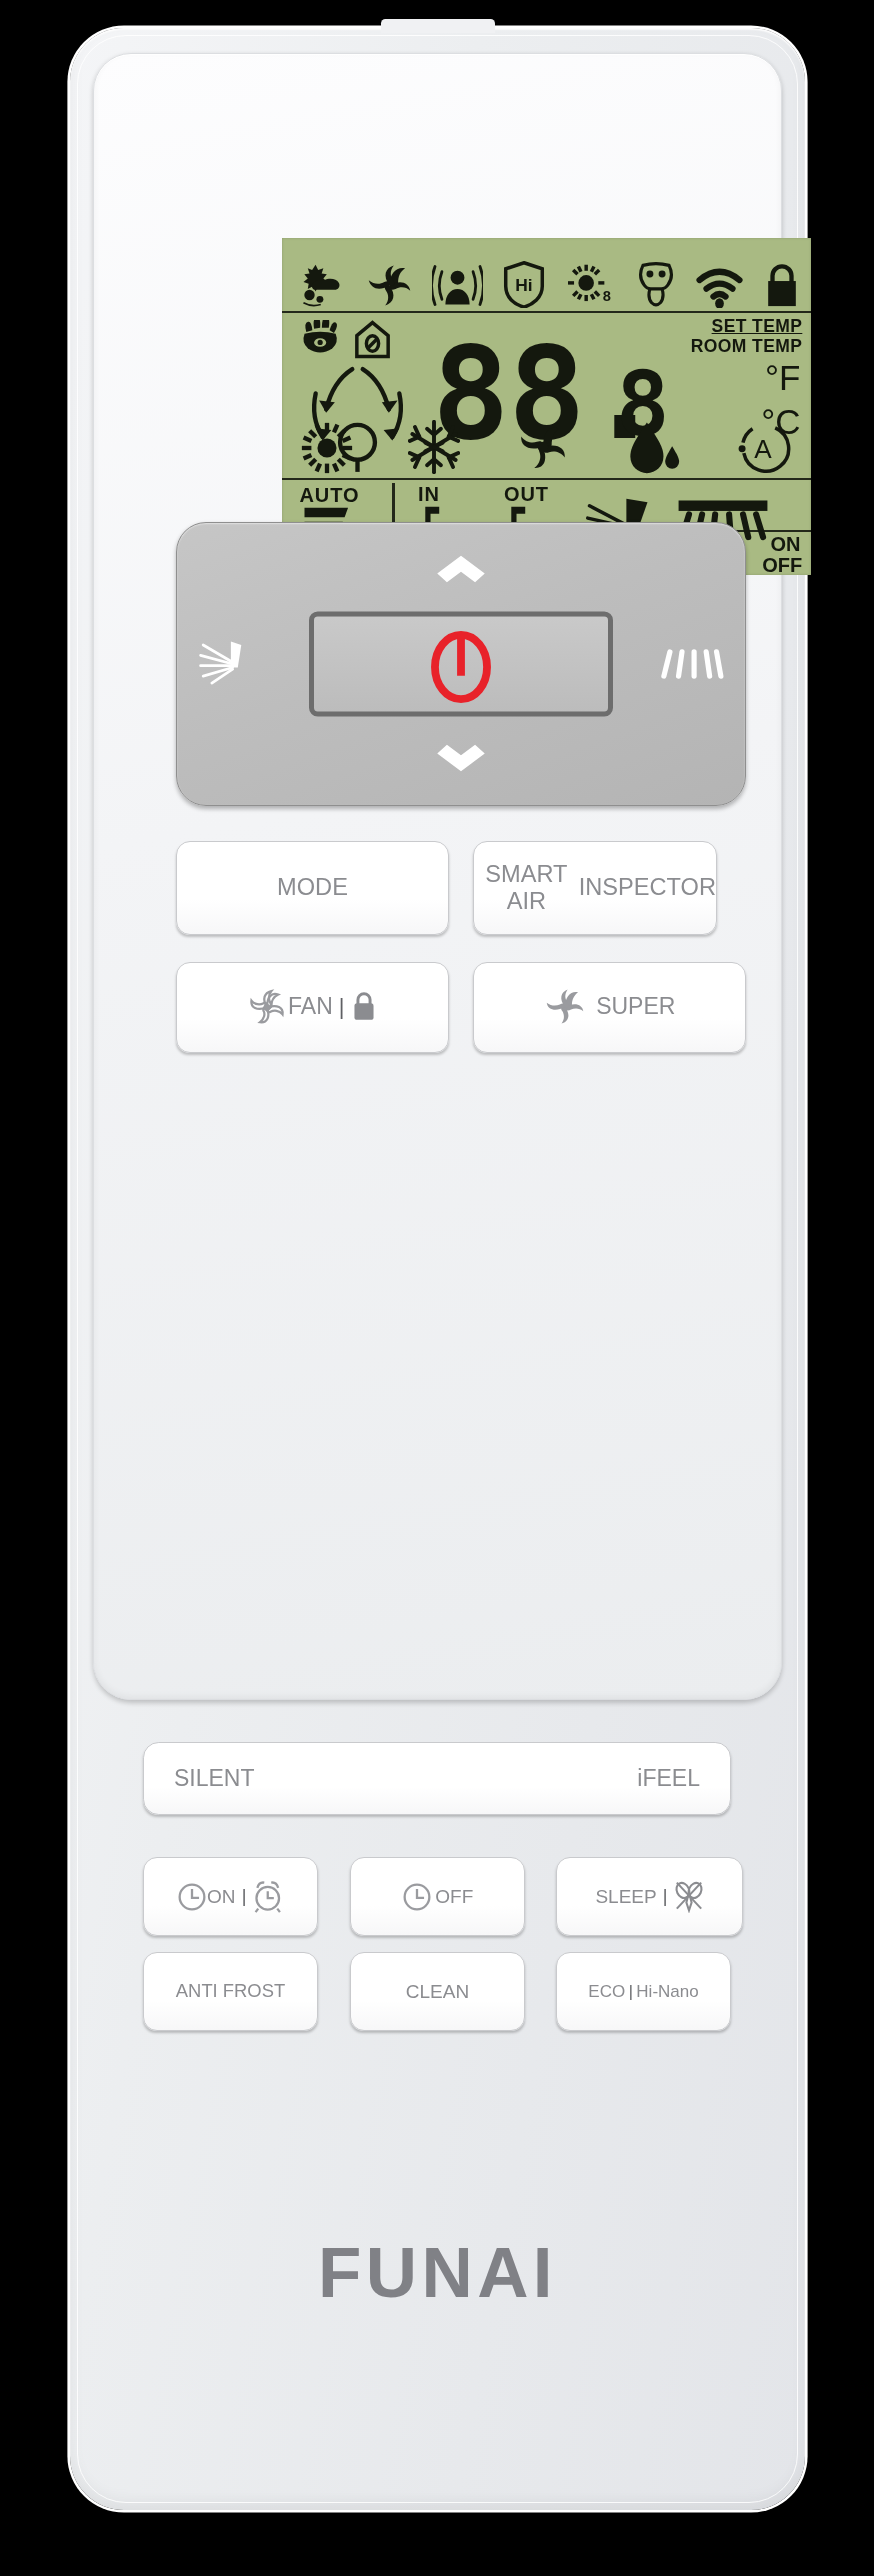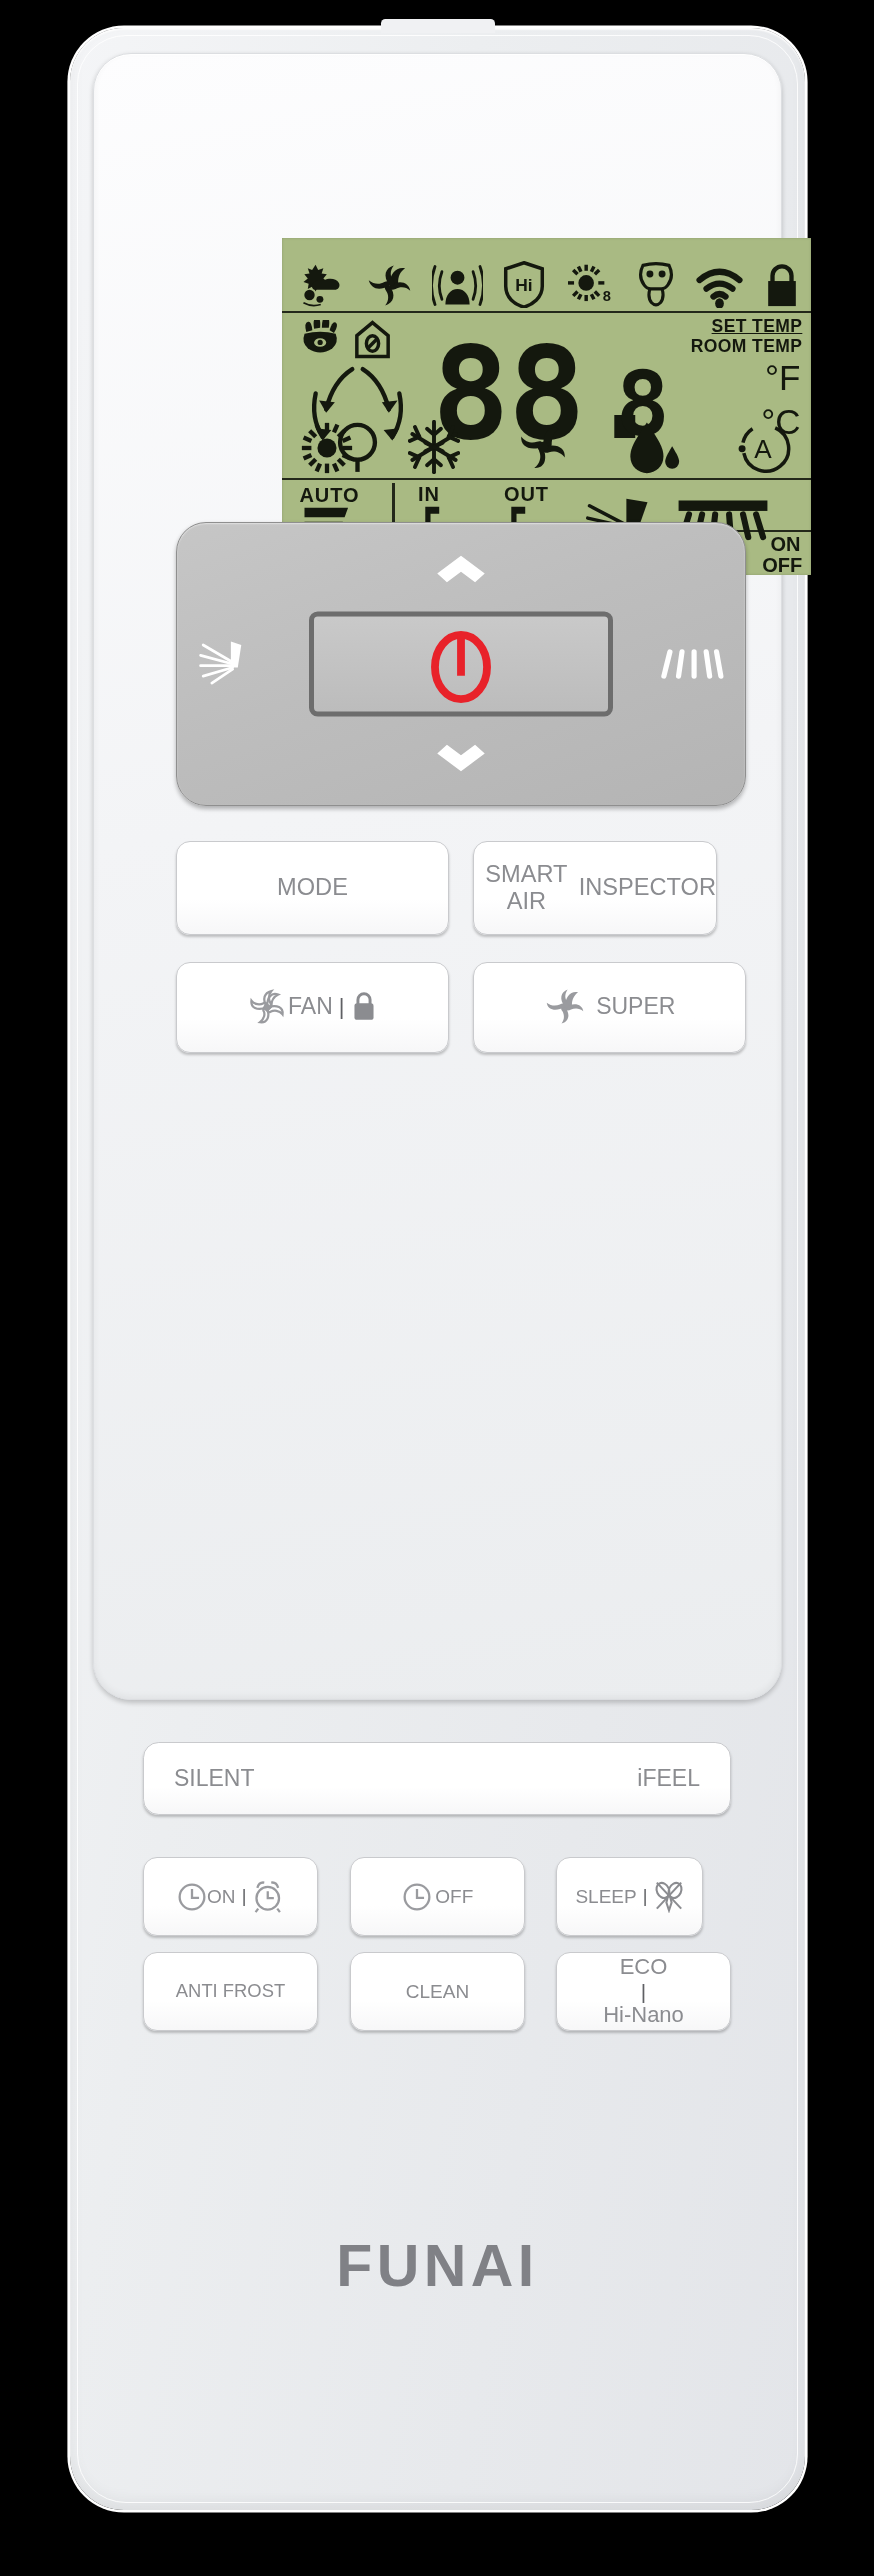--- a/index.html
+++ b/index.html
@@ -138,21 +138,21 @@
   #silent-ifeel{
     justify-content:space-between;
     padding:0 30px;
   }
 
   
   #brand{
     position:absolute; left:0; right:0; top:2204px;
     text-align:center;
     font-family:"Liberation Sans", sans-serif;
-    font-size:59px;
+    font-size:71px;
     font-weight:bold;
     letter-spacing:4.4px;
     color:#808186;
   }
 </style>
 </head>
 <body>
 
 <div id="remote">
 
@@ -561,21 +561,21 @@
   </div>
 
   <div class="btn sm" style="left:280px;top:1829px;width:175px;height:79px;">
     <svg width="30" height="30" viewBox="0 0 34 34" style="margin-right:3.5px;">
       <circle cx="17" cy="17" r="14" fill="none" stroke="#9a9b9f" stroke-width="2.6"></circle>
       <path d="M17 8 v10 h8" fill="none" stroke="#9a9b9f" stroke-width="2.6"></path>
     </svg>
     <span class="lbl">OFF</span>
   </div>
 
-  <div class="btn sm" style="left:486px;top:1829px;width:147px;height:79px;">
+  <div class="btn sm" style="left:486px;top:1829px;width:187px;height:79px;">
     <span class="lbl">SLEEP</span>
     <span class="vbar">|</span>
     <svg width="30" height="33" viewBox="0 0 34 38">
       <g fill="none" stroke="#8b8c90" stroke-width="2.4">
         <ellipse cx="10" cy="12" rx="7" ry="9" transform="rotate(-25 10 12)"></ellipse>
         <ellipse cx="24" cy="12" rx="7" ry="9" transform="rotate(25 24 12)"></ellipse>
         <path d="M17 14 l-3 12 l3 9 l3 -9z"></path>
         <line x1="3" y1="3" x2="31" y2="33"></line>
         <line x1="31" y1="3" x2="3" y2="33"></line>
       </g>
@@ -583,21 +583,21 @@
   </div>
 
   <div class="btn sm" style="left:73px;top:1924px;width:175px;height:79px;font-size:18.4px;">
     <span class="lbl">ANTI FROST</span>
   </div>
 
   <div class="btn sm" style="left:280px;top:1924px;width:175px;height:79px;">
     <span class="lbl">CLEAN</span>
   </div>
 
-  <div class="btn sm" style="left:486px;top:1924px;width:175px;height:79px;font-size:22px;flex-direction:column;">
+  <div class="btn sm" style="left:486px;top:1924px;width:175px;height:79px;font-size:17px;">
     <span class="lbl">ECO</span>
     <span class="vbar" style="margin:0 3.5px;">|</span>
     <span class="lbl">Hi-Nano</span>
   </div>
 
   <div id="brand">FUNAI</div>
 
 </div>
 
 

